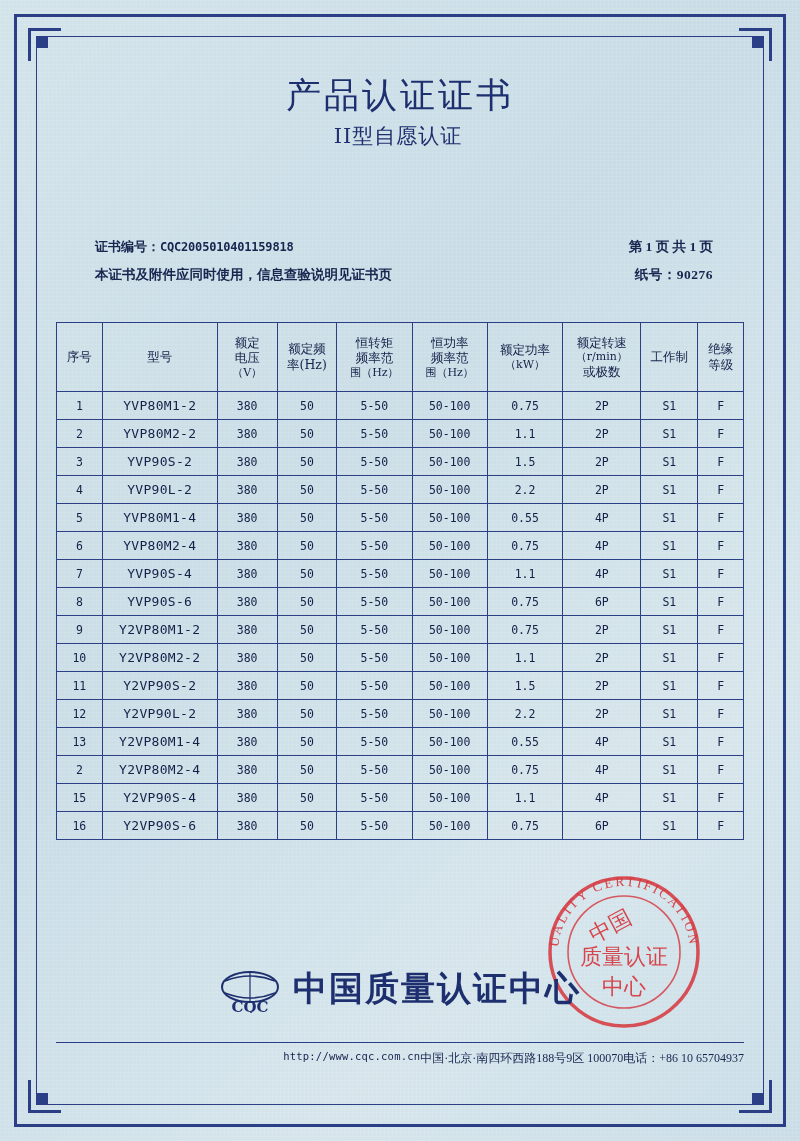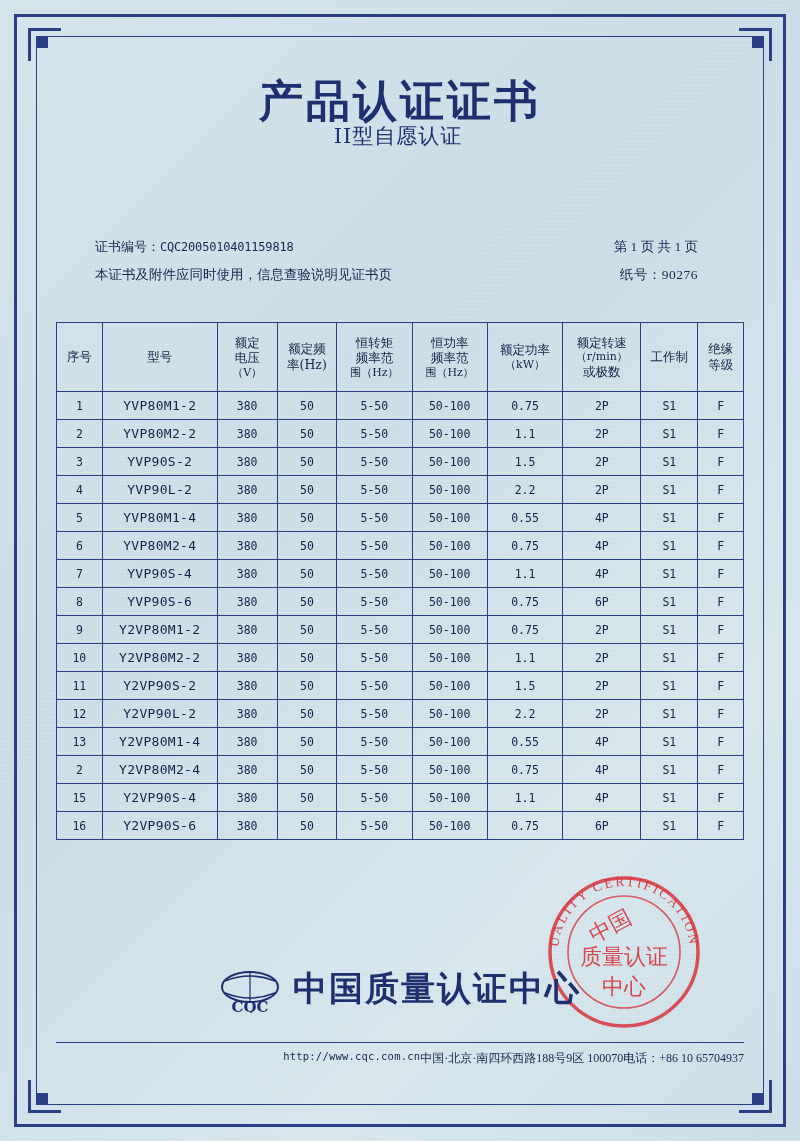--- a/index.html
+++ b/index.html
@@ -51,45 +51,46 @@
   .corner-dot.tr { right: 36px; top: 36px; }
   .corner-dot.bl { left: 36px; bottom: 36px; }
   .corner-dot.br { right: 36px; bottom: 36px; }
 
   
   .title-main {
     position: absolute;
     top: 72px;
     left: 0; right: 0;
     text-align: center;
-    font-size: 44px;
-    font-weight: bold;
+    font-size: 35px;
+    font-weight: normal;
     letter-spacing: 3px;
     color: #1d2f6e;
     font-family: "DejaVu Serif", serif;
   }
   .title-sub {
     position: absolute;
     top: 122px;
     left: 0; right: 4px;
     text-align: center;
     font-size: 21px;
     color: #1d2f6e;
     letter-spacing: 1px;
     font-family: "DejaVu Serif", serif;
   }
 
   
   .meta {
     position: absolute;
     left: 95px;
-    right: 102px;
+    right: 87px;
     top: 238px;
     font-size: 13px;
     color: #17254f;
+    font-weight: bold;
   }
   .meta-row {
     display: flex;
     justify-content: space-between;
     align-items: baseline;
     margin-bottom: 10px;
   }
   .meta-left { white-space: nowrap; }
   .meta-right { white-space: nowrap; font-size: 13.5px; }
   .cert-no-label { font-family: "DejaVu Serif", serif; }

